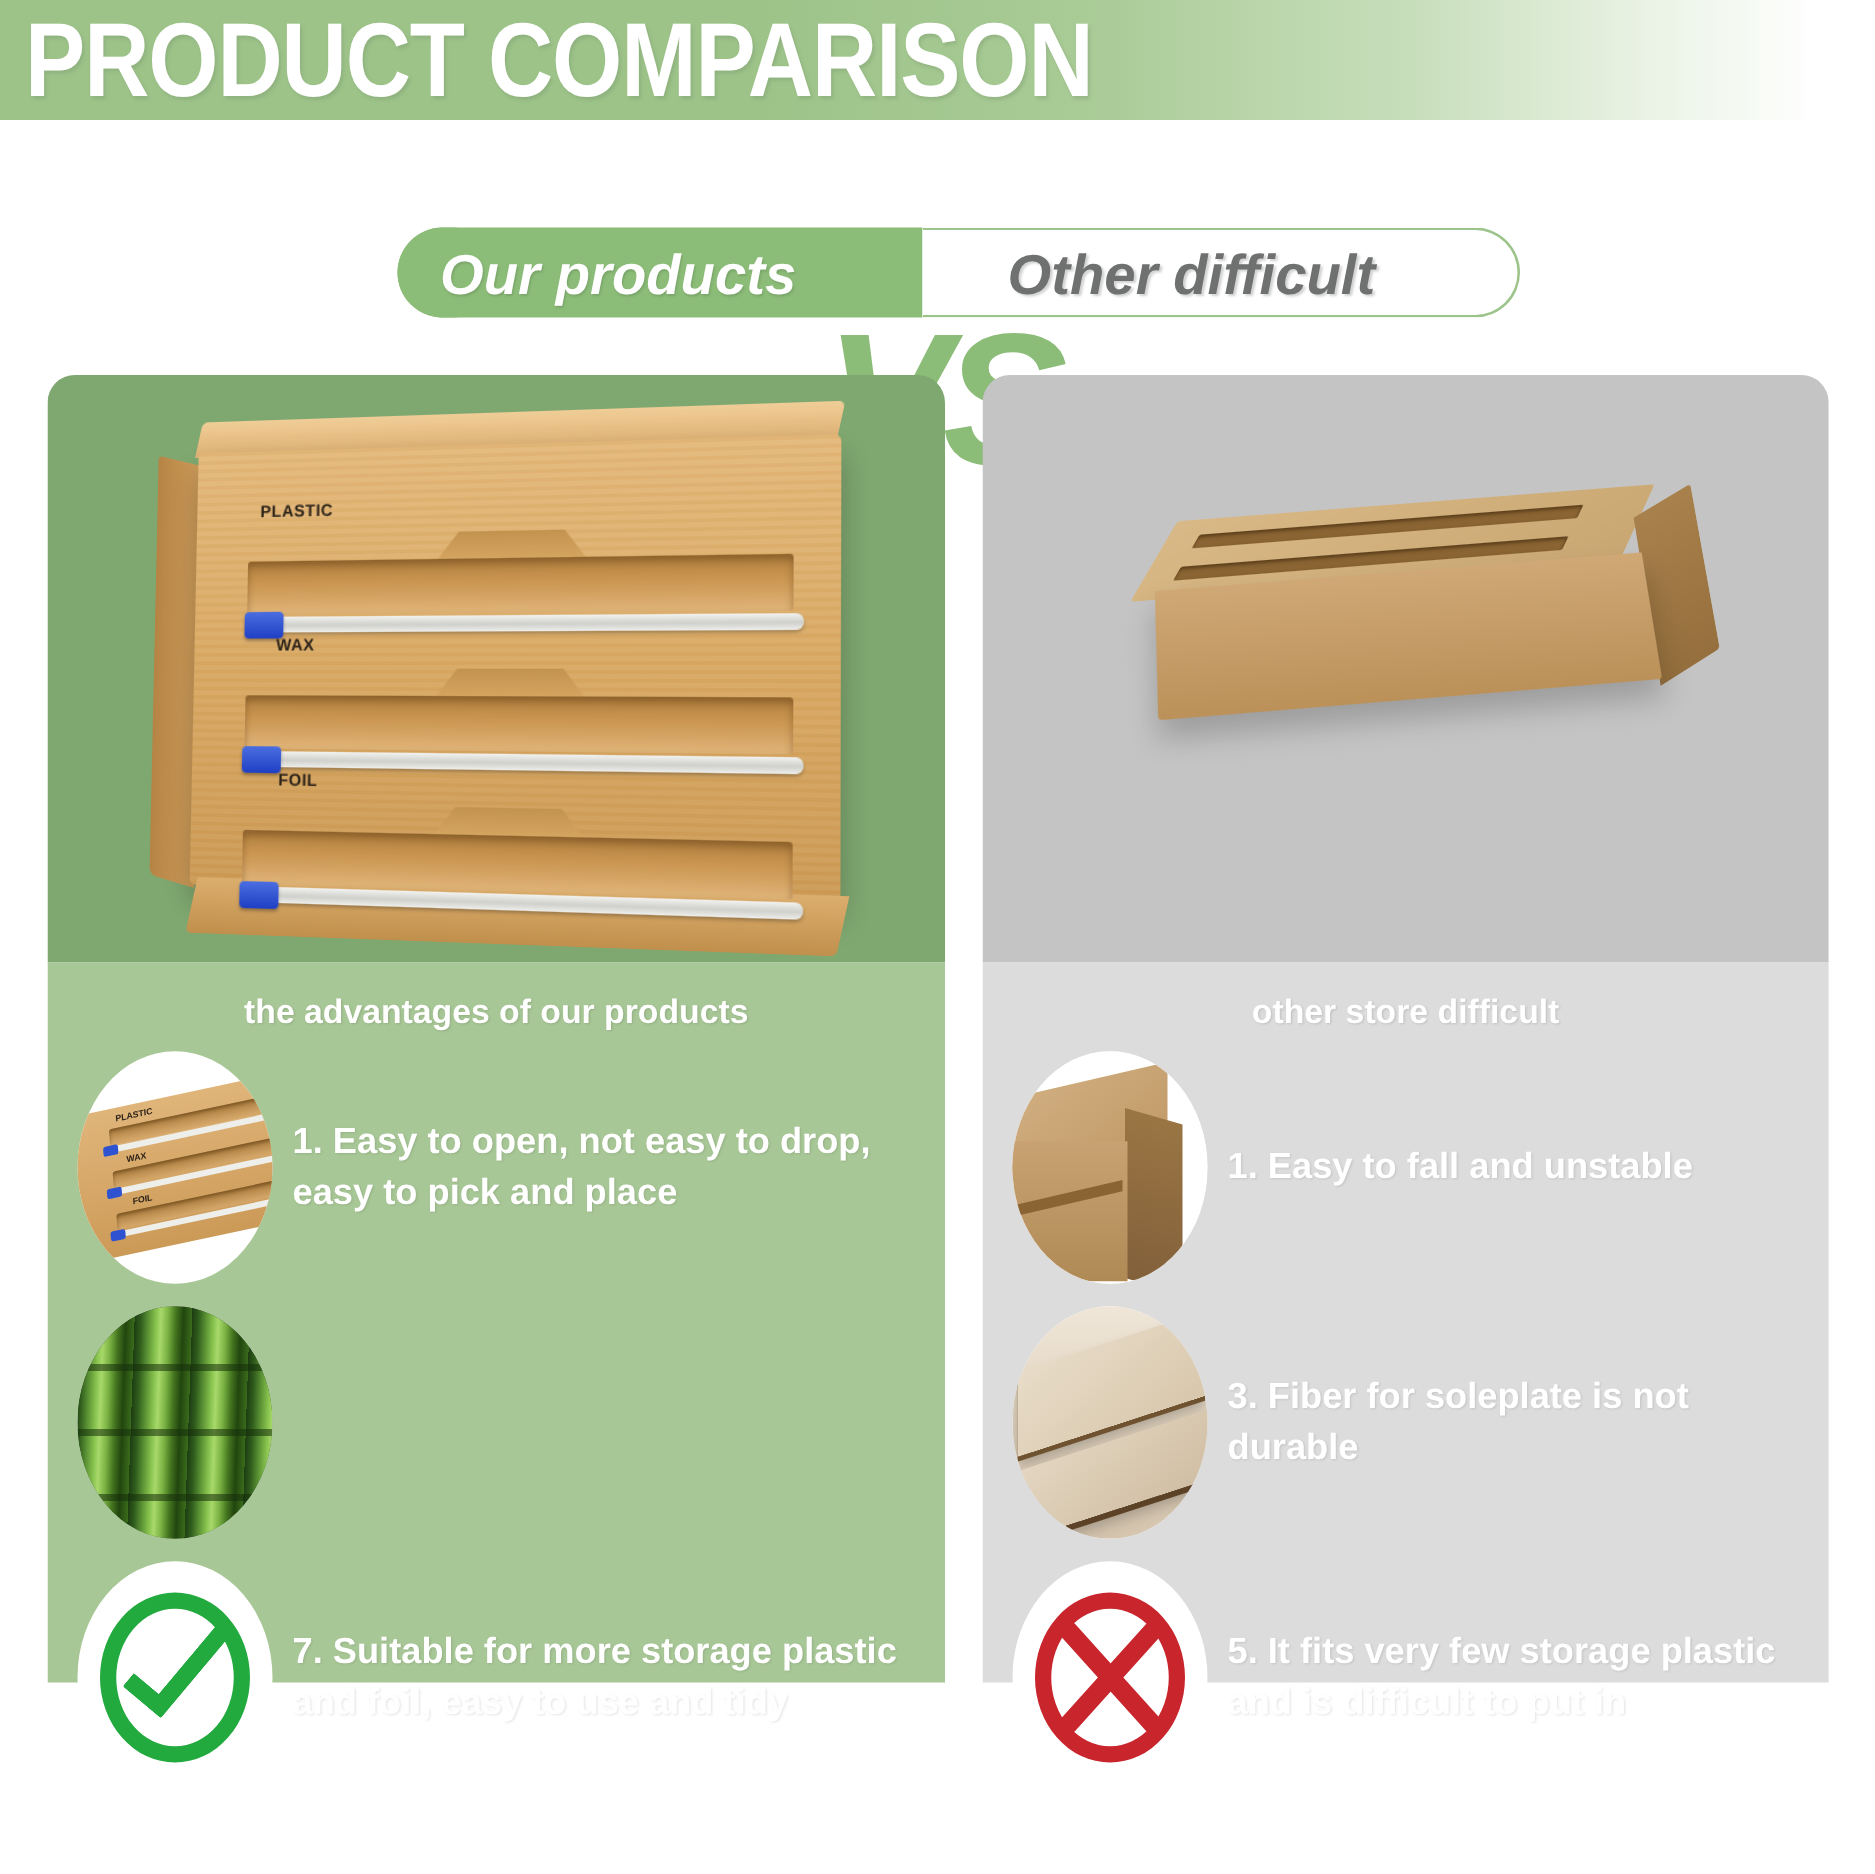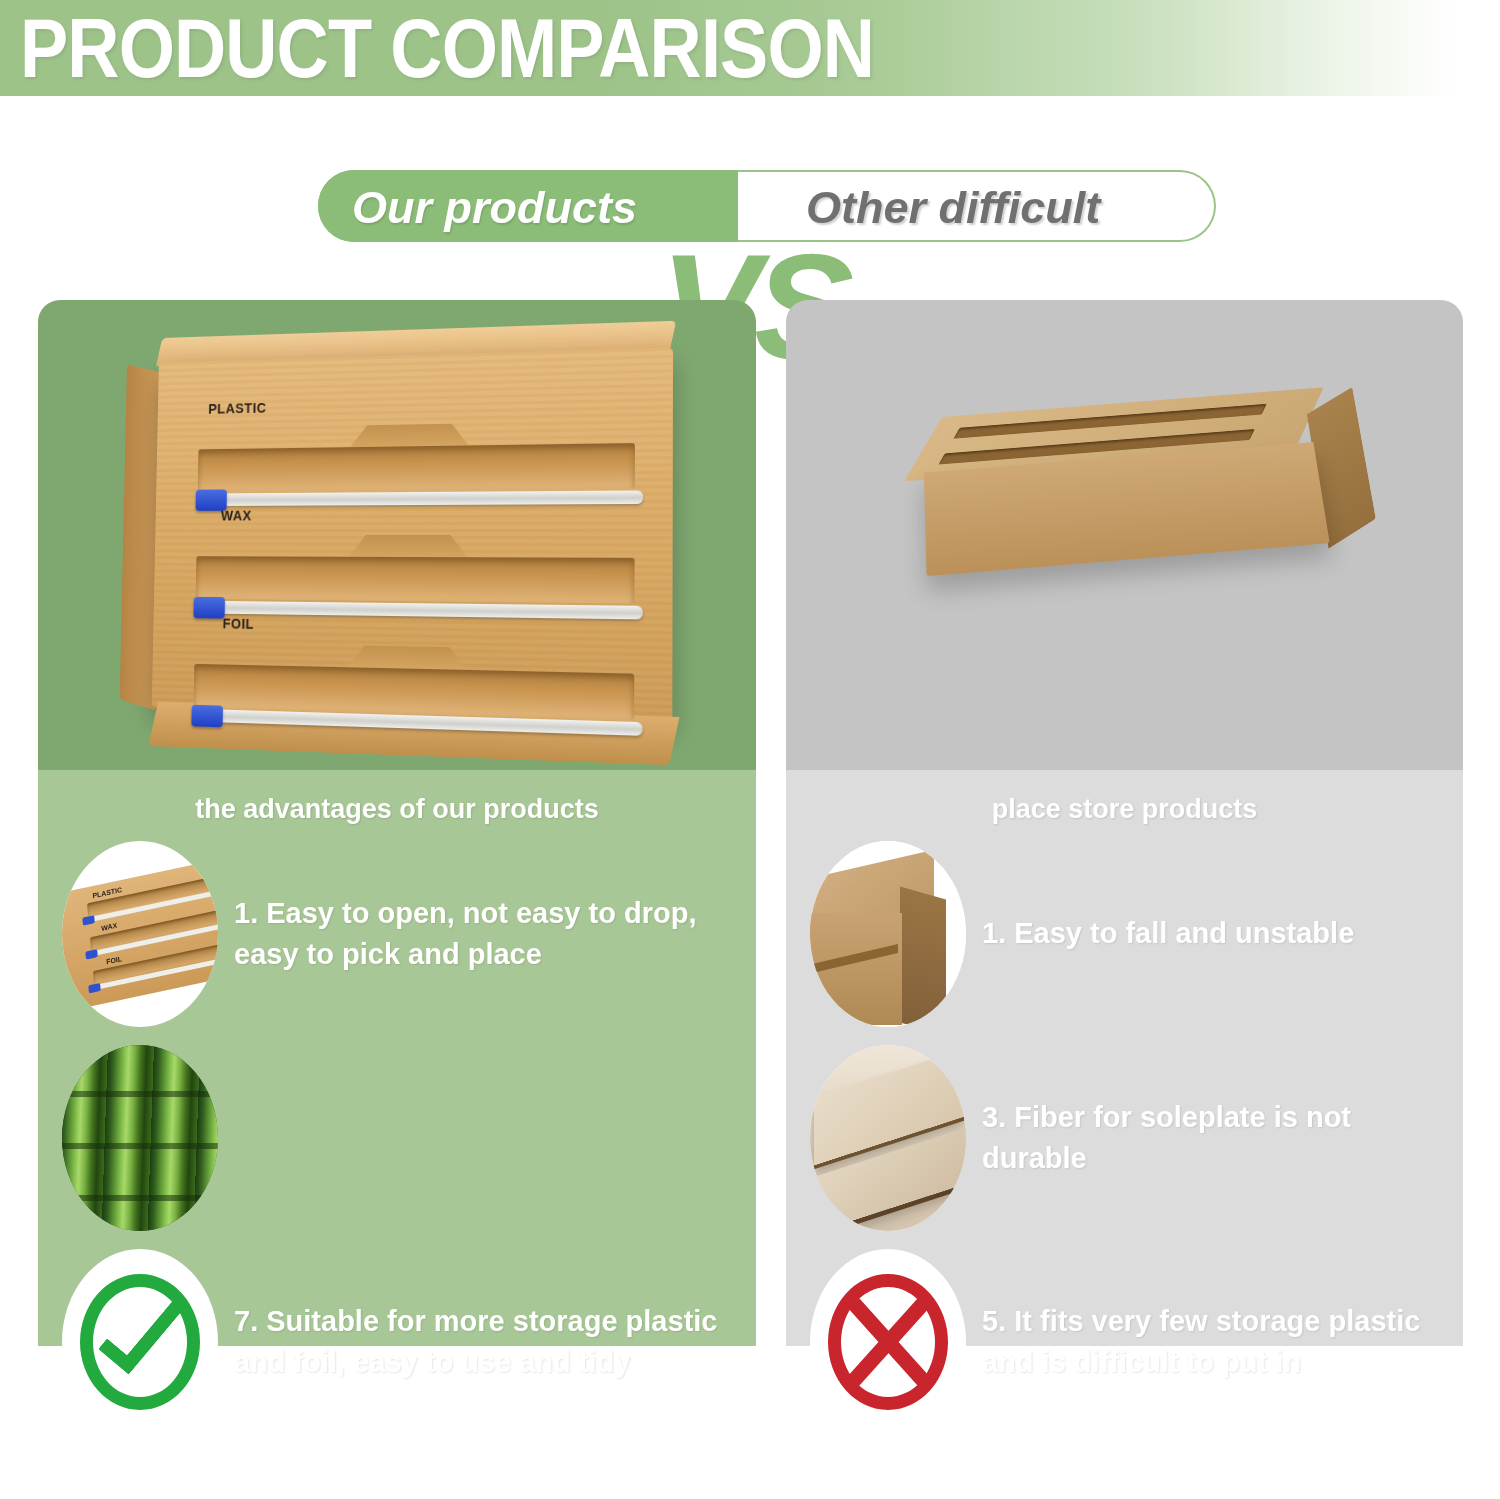--- a/index.html
+++ b/index.html
@@ -20,21 +20,21 @@
   .header-title {
     position: absolute; left: 20px; top: -2px;
     font-size: 84px; font-weight: bold; color: #ffffff;
     letter-spacing: -1px;
     transform: scaleX(0.86); transform-origin: left top;
     text-shadow: 2px 2px 3px rgba(120,150,110,0.35);
     white-space: nowrap; line-height: 100px;
   }
 
   
-  .vs-wrap { position: absolute; left: 0; top: 120px; width: 1500px; height: 155px; }
+  .vs-wrap { position: absolute; left: 0; top: 132px; width: 1500px; height: 155px; }
   .vs-pill-left {
     position: absolute; left: 318px; top: 50px; width: 420px; height: 72px;
     background: #8cbd78; border-radius: 36px 0 0 36px;
   }
   .vs-pill-left-cap {
     position: absolute; left: 318px; top: 50px; width: 80px; height: 72px;
     background: #8cbd78; border-radius: 36px;
   }
   .vs-pill-right {
     position: absolute; left: 738px; top: 50px; width: 478px; height: 72px;
@@ -353,21 +353,21 @@
         <div class="ob-top">
           <div class="ob-slot" style="left:26px; top:14px; width:320px;"></div>
           <div class="ob-slot" style="left:26px; top:42px; width:320px;"></div>
         </div>
         <div class="ob-right"></div>
         <div class="ob-front"></div>
       </div>
     </div>
 
     <div class="text-area text-right">
-      <div class="section-heading">place store products</div>
+      <div class="section-heading">other store difficult</div>
 
       <div class="feature feature-right">
         <div class="thumb">
           <div class="boxcorner">
             <div class="bc-top"></div>
             <div class="bc-side"></div>
             <div class="bc-front"></div>
             <div class="bc-groove"></div>
           </div>
         </div>

